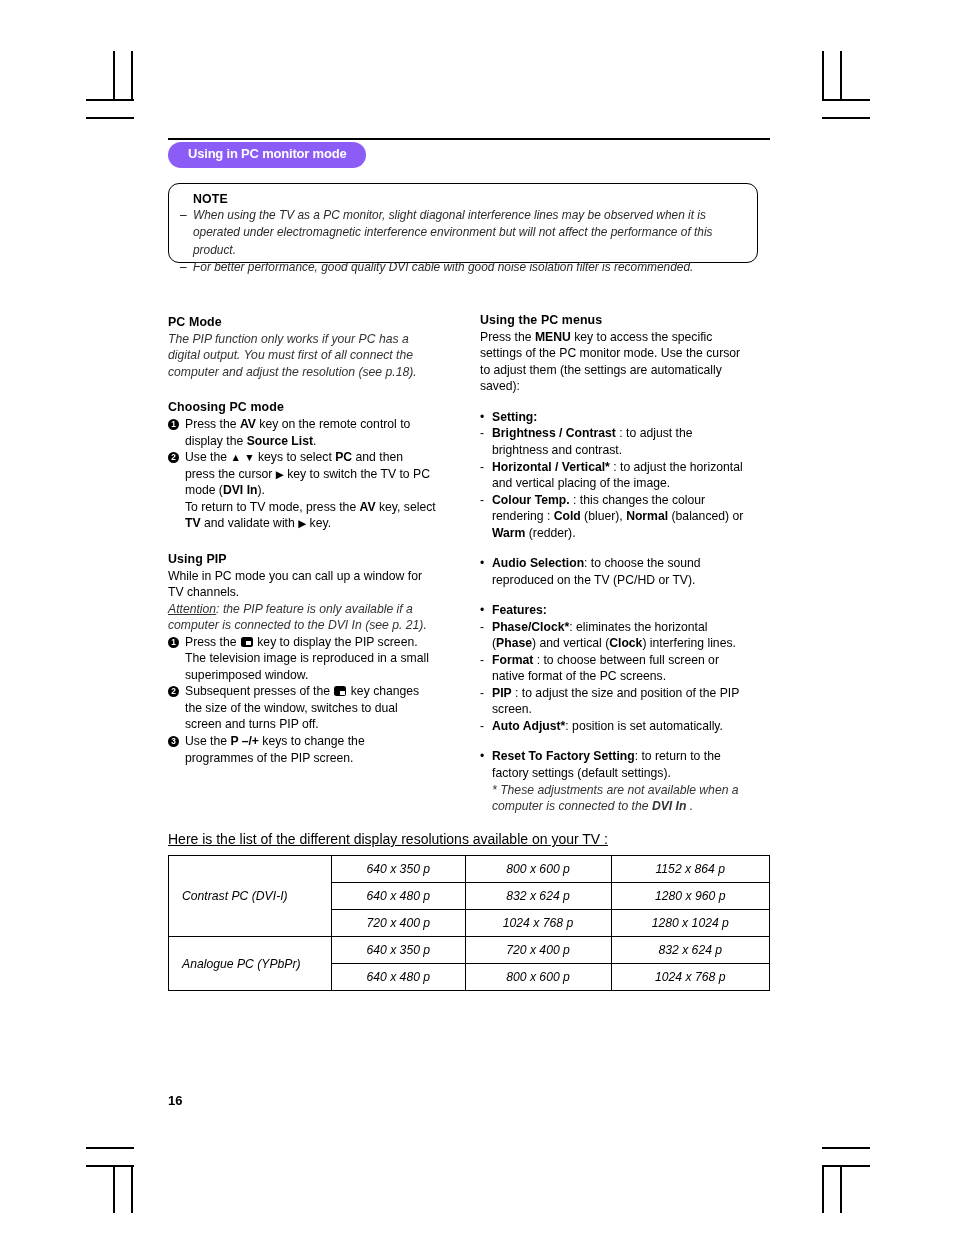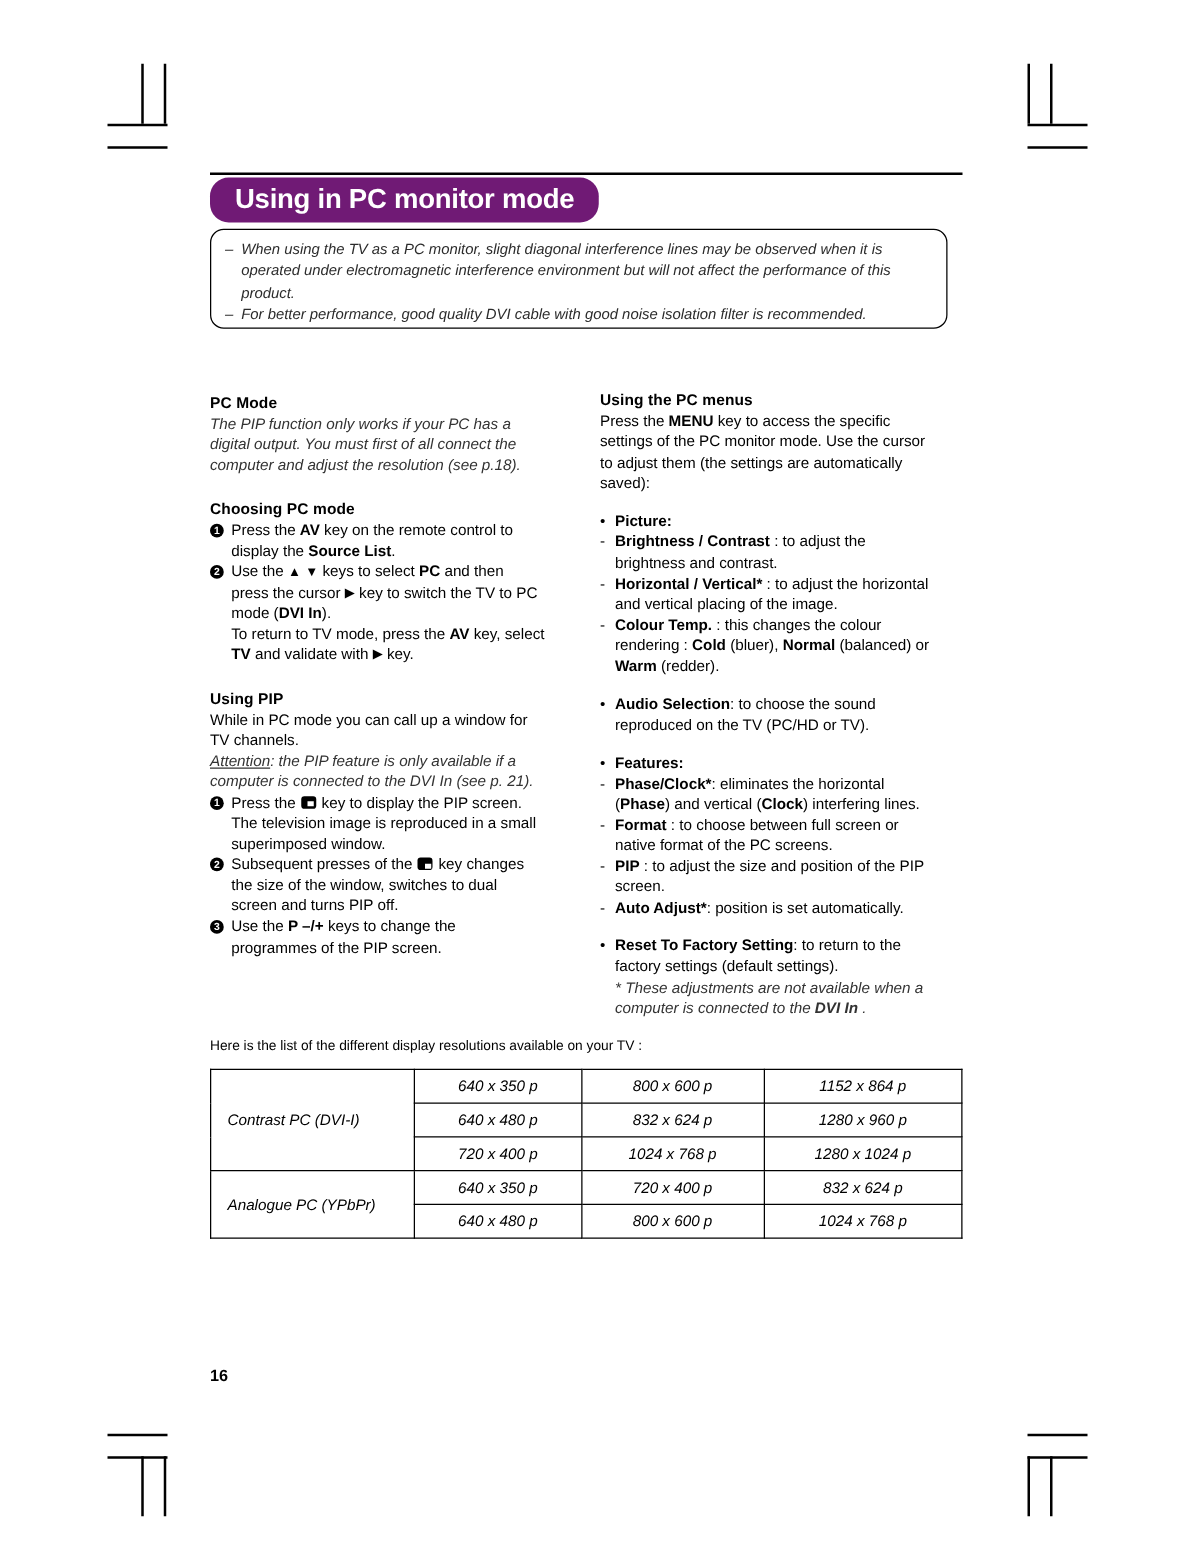--- a/index.html
+++ b/index.html
@@ -35,25 +35,25 @@
     left: 0;
     top: 8px;
     width: 602px;
     height: 2px;
     background: #000;
   }
   .title-pill {
     position: absolute;
     left: 0;
     top: 12px;
-    background: #701a75;
+    background: #8b5cf6;
     color: #fff;
     border-radius: 15px;
     padding: 5px 20px 7px 20px;
-    font-size: 22px;
+    font-size: 13px;
     font-weight: bold;
     letter-spacing: -0.2px;
     line-height: 1.1;
     white-space: nowrap;
   }
 
   
   .note-box {
     position: absolute;
     left: 0;
@@ -160,21 +160,22 @@
     height: 4px;
     background: #fff;
   }
   .tri { font-size: 10.5px; vertical-align: 0.5px; }
 
   
   .table-intro {
     position: absolute;
     left: 0;
     top: 701px;
-    font-size: 11px;
+    font-size: 14px;
+    text-decoration: underline;
   }
   table.res {
     position: absolute;
     left: 0;
     top: 725px;
     width: 602px;
     border-collapse: collapse;
     font-size: 12.2px;
   }
   table.res td {
@@ -221,20 +222,21 @@
 <div class="cropmark cm-h" style="left:822px;  top:1165px;"></div>
 <div class="cropmark cm-v" style="left:822px; top:1165px;"></div>
 <div class="cropmark cm-v" style="left:840px; top:1165px;"></div>
 
 <div id="page">
 
   <div class="title-rule"></div>
   <div class="title-pill">Using in PC monitor mode</div>
 
   <div class="note-box">
+    <div class="note-title">NOTE</div>
     <div class="note-line">
       <span class="note-dash">–</span>
       <span>When using the TV as a PC monitor, slight diagonal interference lines may be observed when it is operated under electromagnetic interference environment but will not affect the performance of this product.</span>
     </div>
     <div class="note-line">
       <span class="note-dash">–</span>
       <span>For better performance, good quality DVI cable with good noise isolation filter is recommended.</span>
     </div>
   </div>
 
@@ -282,21 +284,21 @@
 
   <div class="col col-right">
 
     <h3 class="head">Using the PC menus</h3>
     <p class="para"><span>Press the </span><b>MENU</b><span> key to access the specific settings of the PC monitor mode. Use the cursor to adjust them (the settings are automatically saved):</span></p>
 
     <div class="spacer-md"></div>
 
     <div class="bul">
       <span class="bul-mark">•</span>
-      <b class="mk-body">Picture:</b>
+      <b class="mk-body">Setting:</b>
     </div>
 
     <div class="dsh">
       <span class="dsh-mark">-</span>
       <span class="mk-body"><b>Brightness / Contrast</b><span> : to adjust the brightness and contrast.</span></span>
     </div>
 
     <div class="dsh">
       <span class="dsh-mark">-</span>
       <span class="mk-body"><b>Horizontal / Vertical*</b><span> : to adjust the horizontal and vertical placing of the image.</span></span>

